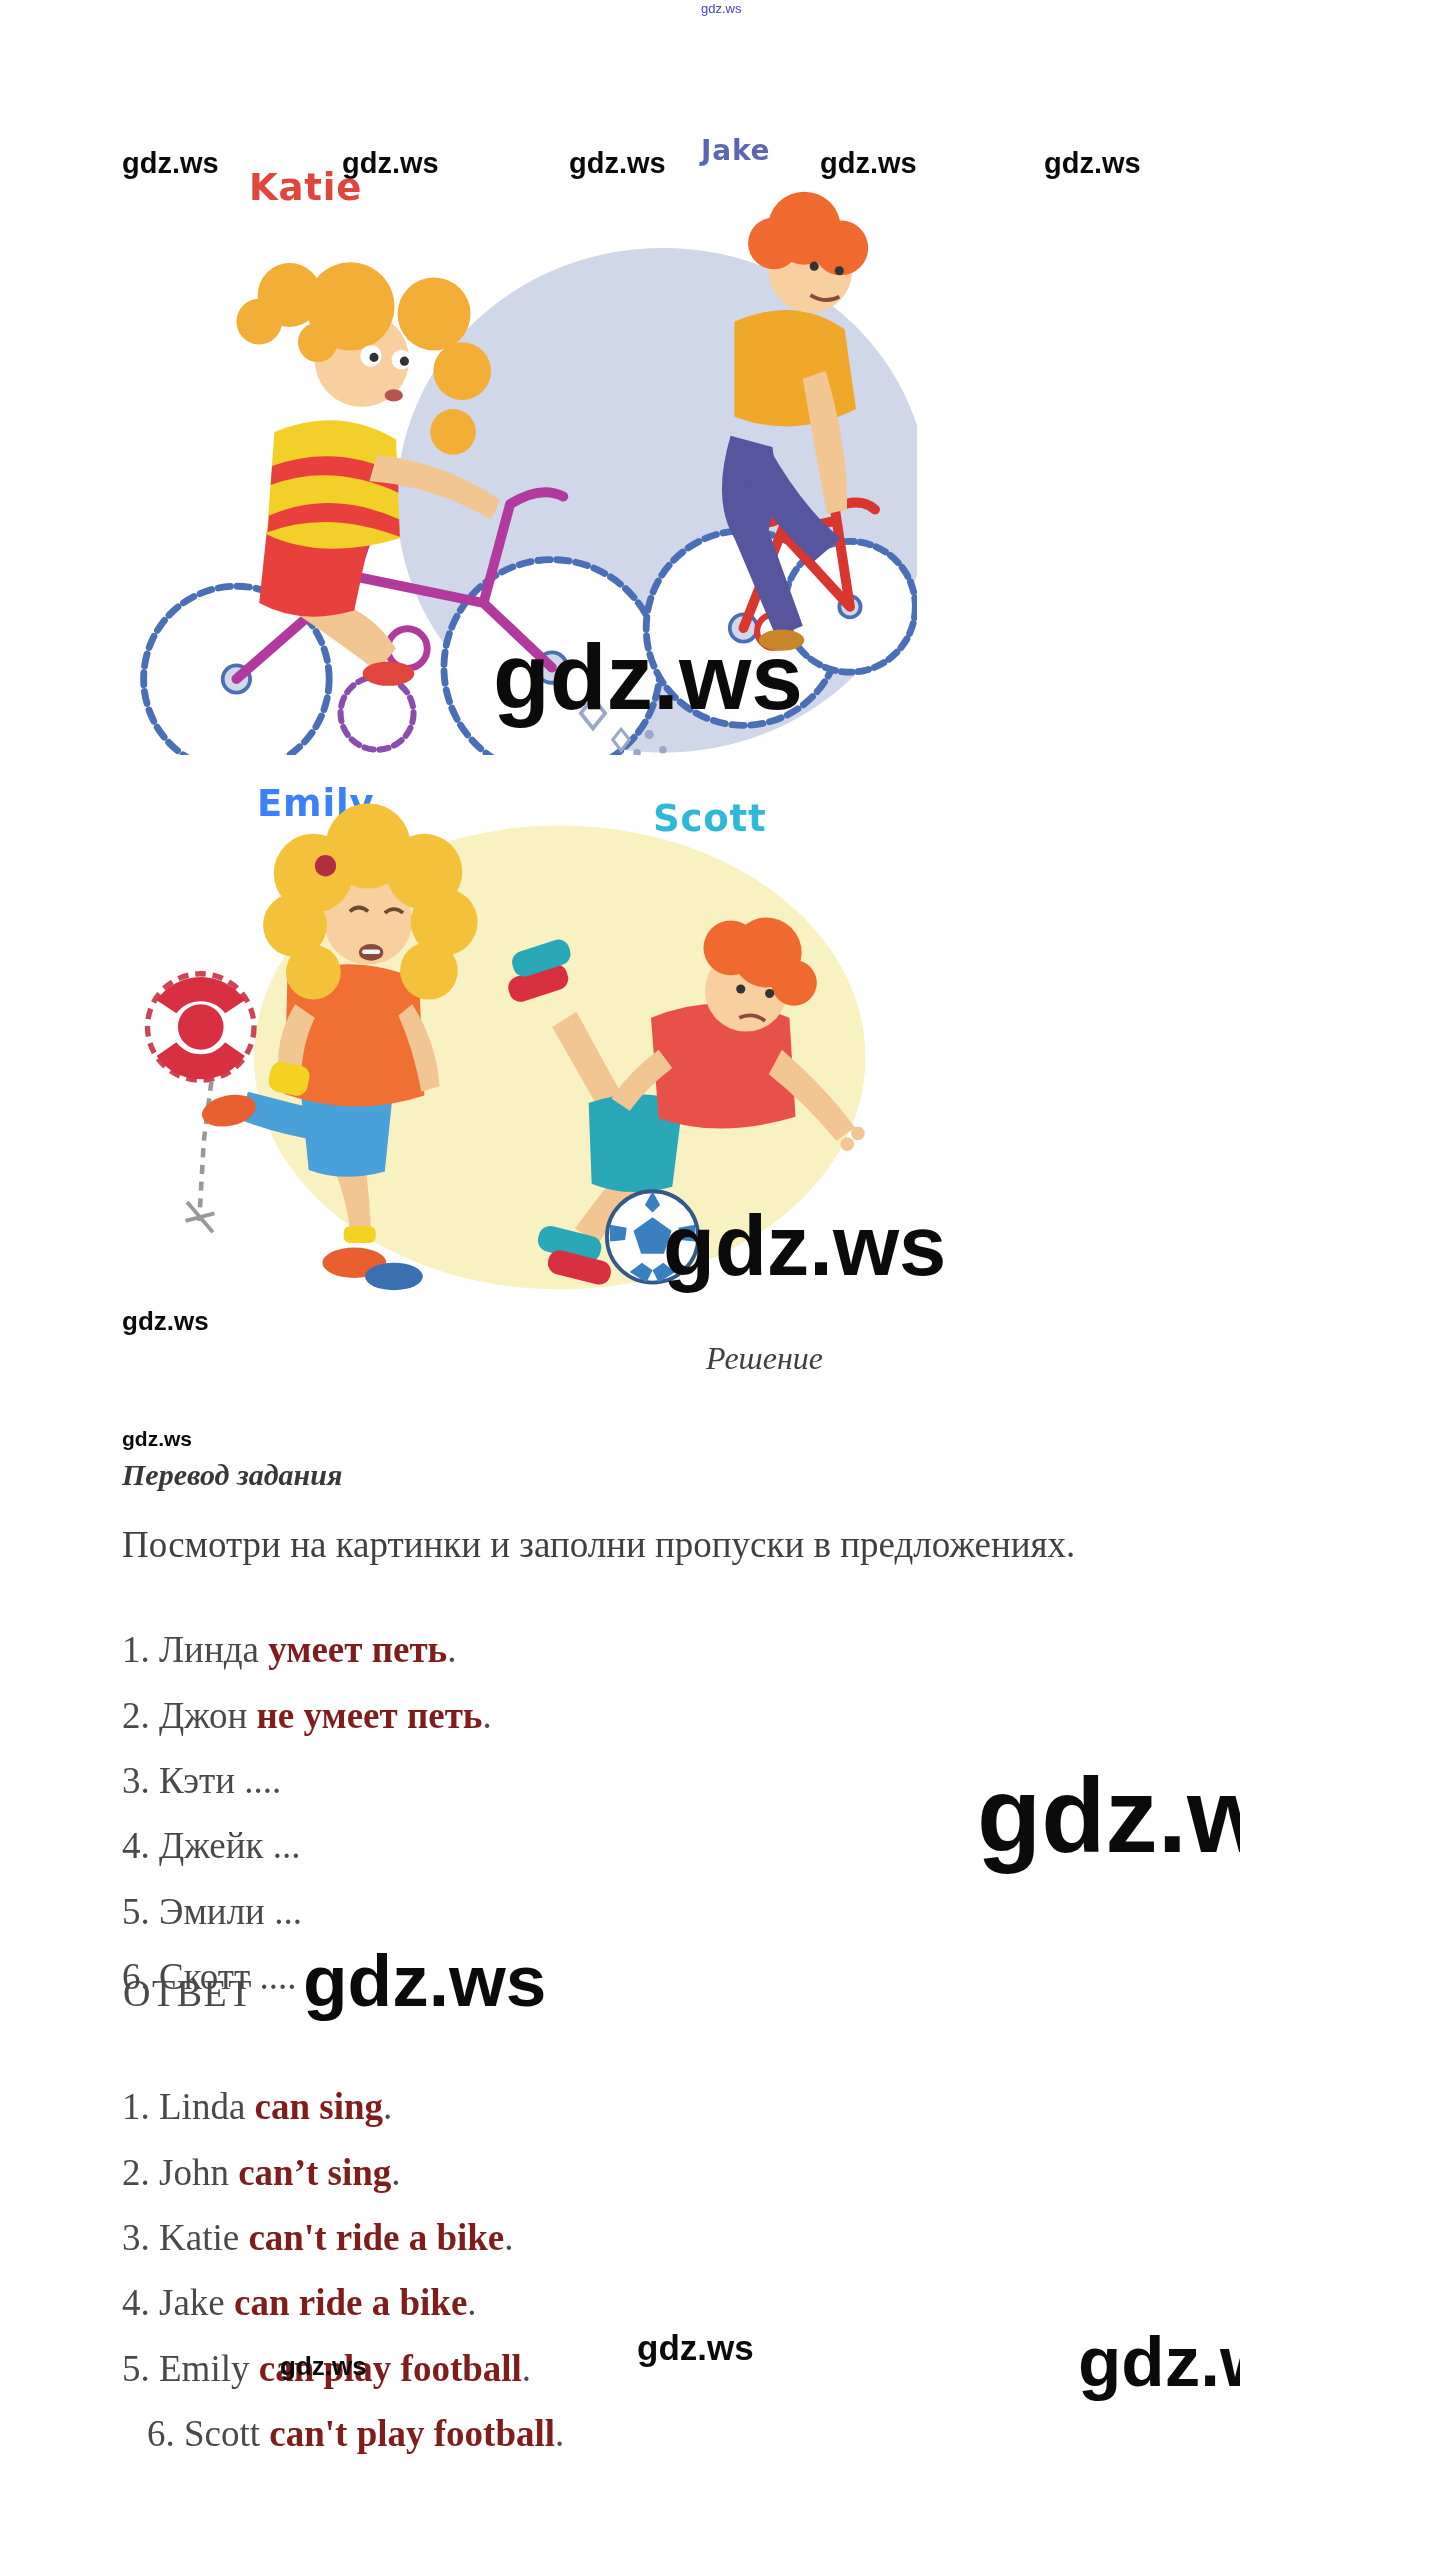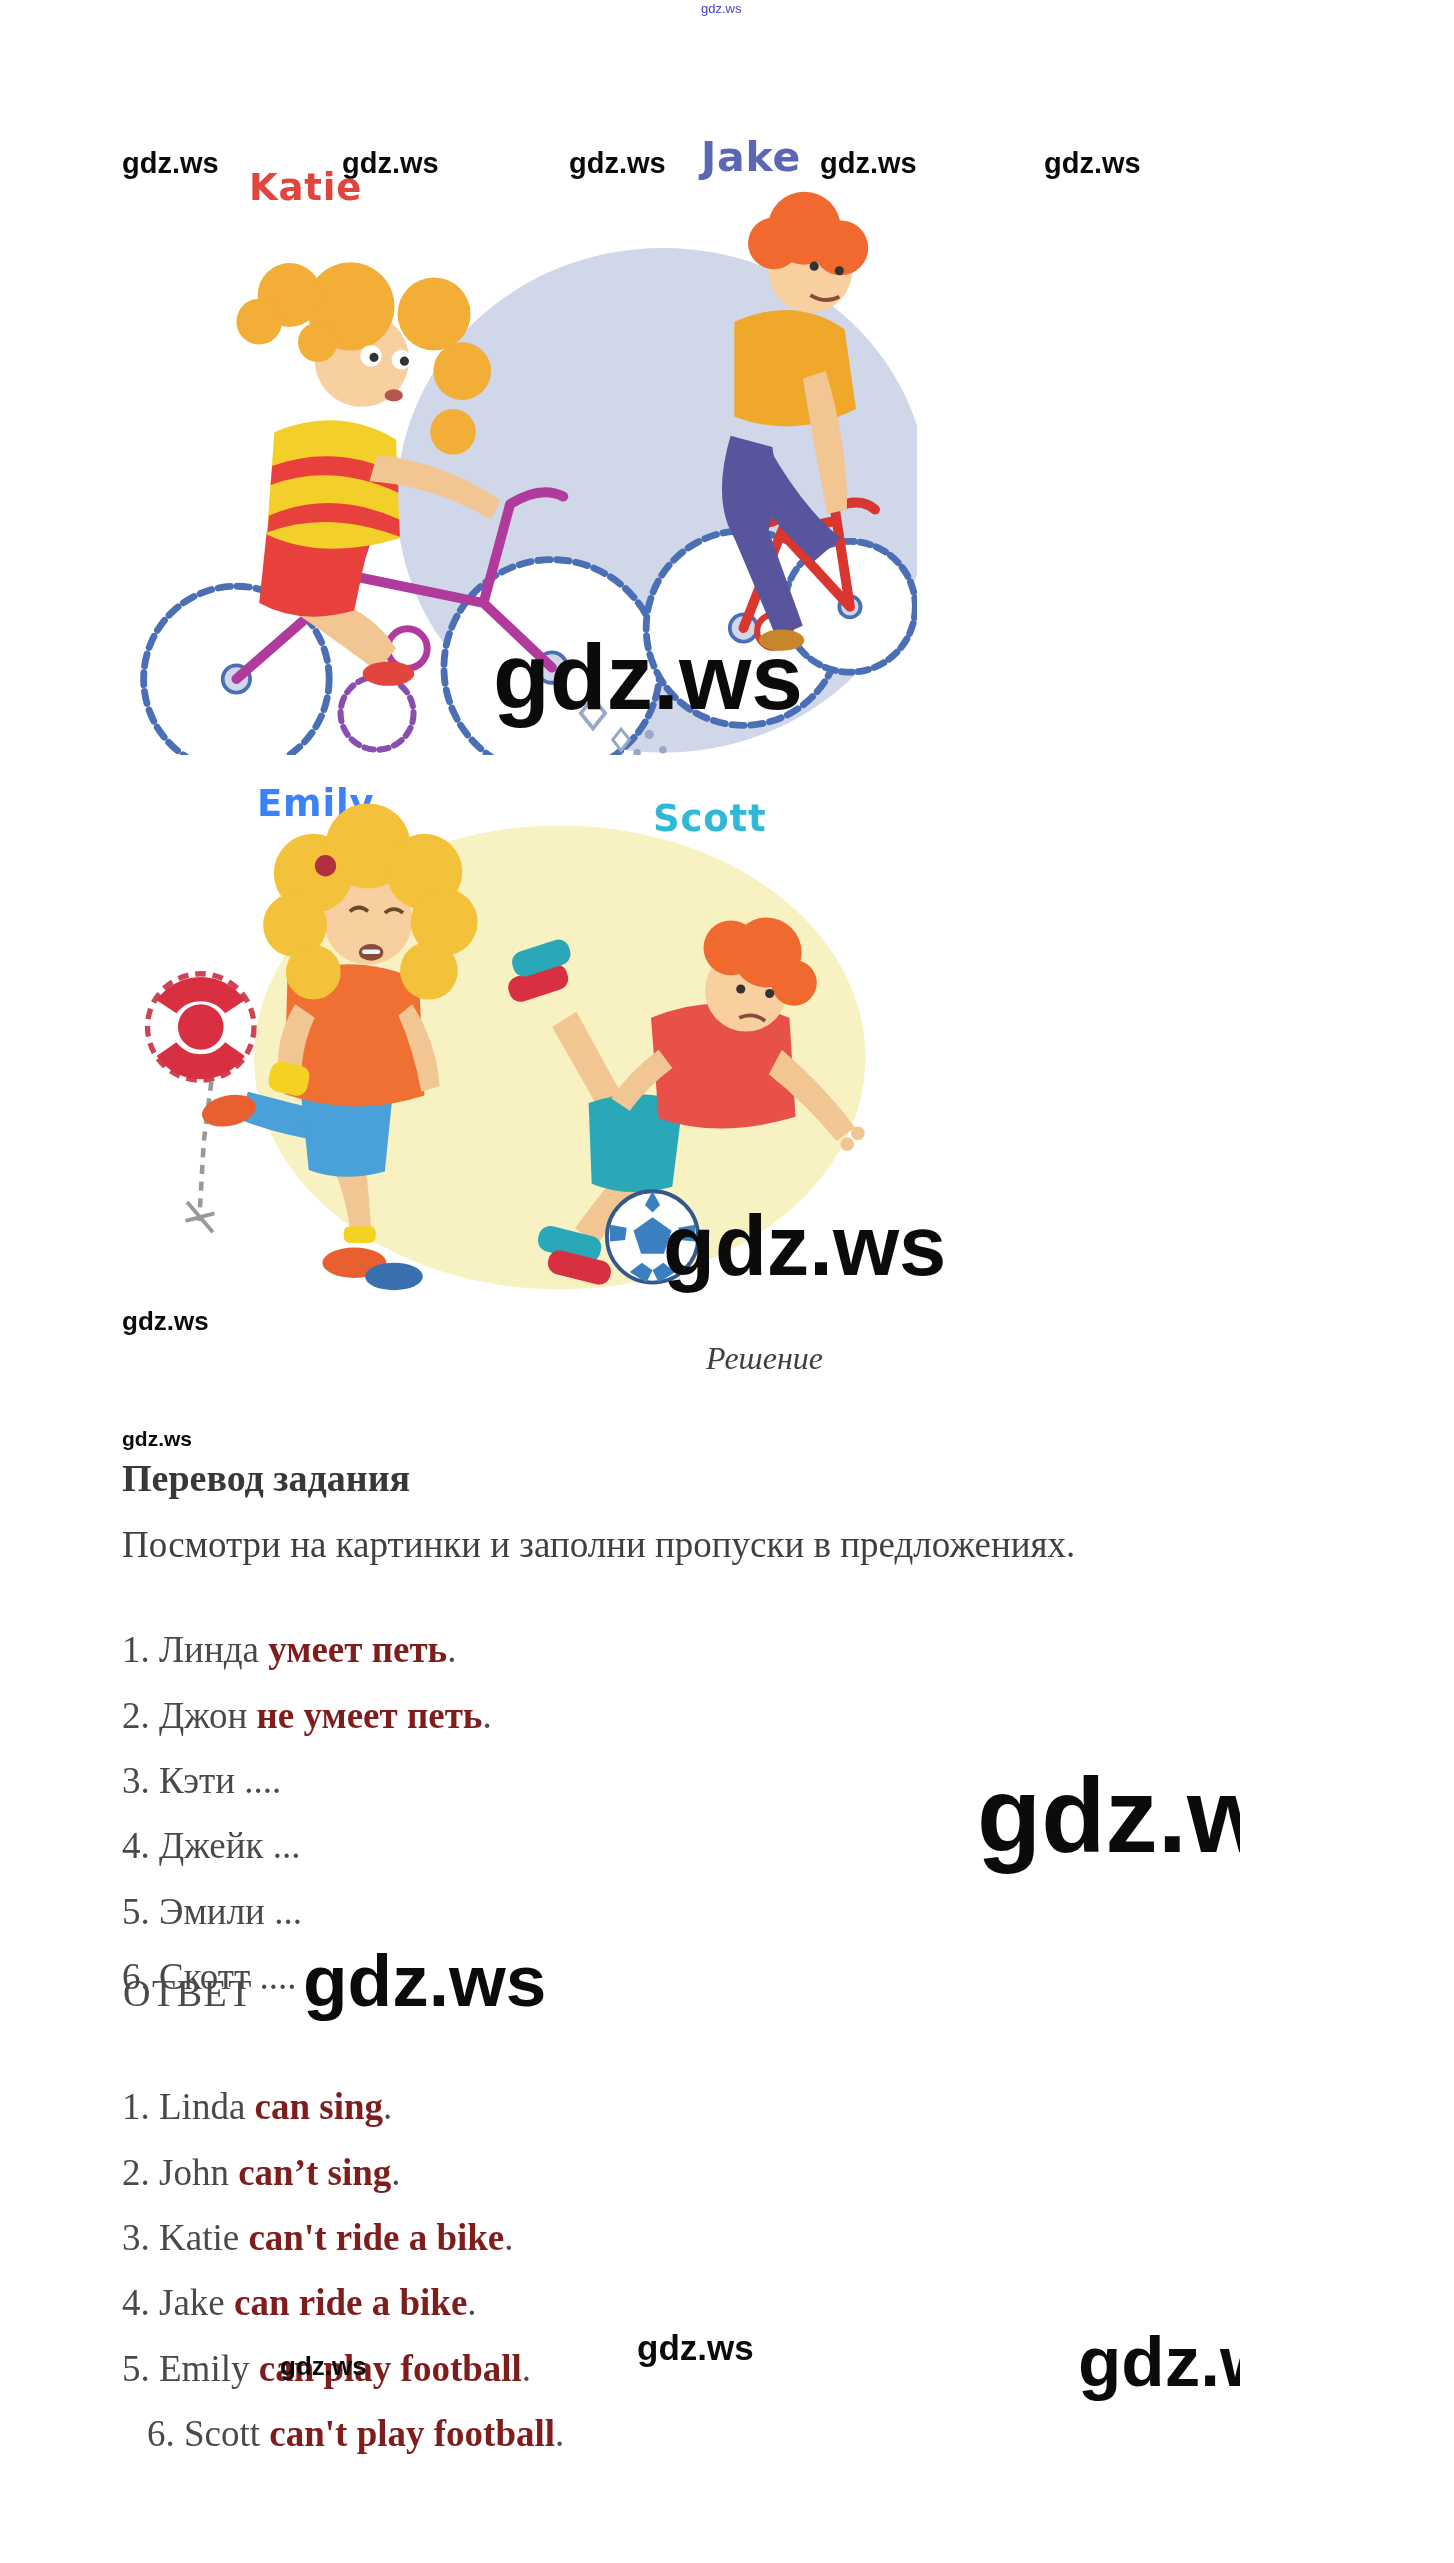--- a/index.html
+++ b/index.html
@@ -11,38 +11,38 @@
   .char-label{position:absolute;font-family:"DejaVu Sans",sans-serif;font-weight:700;
       line-height:1;white-space:nowrap;letter-spacing:0.8px;}
   .illus{position:absolute;}
   .illus svg{display:block;width:100%;height:100%;}
   .serif-text{position:absolute;font-family:"Liberation Serif",serif;color:#3f3f3f;
       line-height:1.05;white-space:nowrap;}
   .li{position:absolute;font-family:"Liberation Serif",serif;font-size:37px;color:#494949;
       line-height:1;white-space:nowrap;}
   .li b{color:#7f1d1d;}
   .heading{font-size:32px;font-style:italic;}
-  .subhead{font-size:38px;font-weight:700;color:#383838;}
+  .subhead{font-size:30px;font-weight:700;font-style:italic;color:#383838;}
   .answer-head{font-size:38px;font-weight:400;letter-spacing:1.5px;color:#4a4a4a;}
 </style>
 </head>
 <body>
 
 <div class="page">
 
   <span class="wm wm-tiny" style="left:701px;top:1.5px;font-size:13px;">gdz.ws</span>
 
   <span class="wm" style="left:122px;top:149px;font-size:29px;">gdz.ws</span>
   <span class="wm" style="left:342px;top:149px;font-size:29px;">gdz.ws</span>
   <span class="wm" style="left:569px;top:149px;font-size:29px;">gdz.ws</span>
   <span class="wm" style="left:820px;top:149px;font-size:29px;">gdz.ws</span>
   <span class="wm" style="left:1044px;top:149px;font-size:29px;">gdz.ws</span>
 
   <span class="char-label" style="left: 249px; top: 169px; font-size: 37px; color: rgb(224, 69, 62);">Katie</span>
-  <span class="char-label" style="left: 701px; top: 137px; font-size: 41px; color: rgb(91, 103, 178);">Jake</span>
+  <span class="char-label" style="left: 701px; top: 137px; font-size: 28px; color: rgb(91, 103, 178);">Jake</span>
 
   <div class="illus" style="left:126px;top:181px;width:791px;height:574px;">
     <svg viewBox="0 0 1040 755">
       <ellipse cx="706" cy="420" rx="350" ry="332" fill="#cfd7e9"></ellipse>
 
       <g fill="none" stroke-linecap="round">
         <circle cx="145" cy="655" r="122" fill="#fff" stroke="#4a6fb5" stroke-width="9" stroke-dasharray="16 9"></circle>
         <circle cx="145" cy="655" r="18" fill="#cfd7e9" stroke="#4a6fb5" stroke-width="5"></circle>
         <circle cx="560" cy="640" r="142" fill="#fff" stroke="#4a6fb5" stroke-width="9" stroke-dasharray="16 9"></circle>
         <circle cx="560" cy="640" r="20" fill="#cfd7e9" stroke="#4a6fb5" stroke-width="5"></circle>

